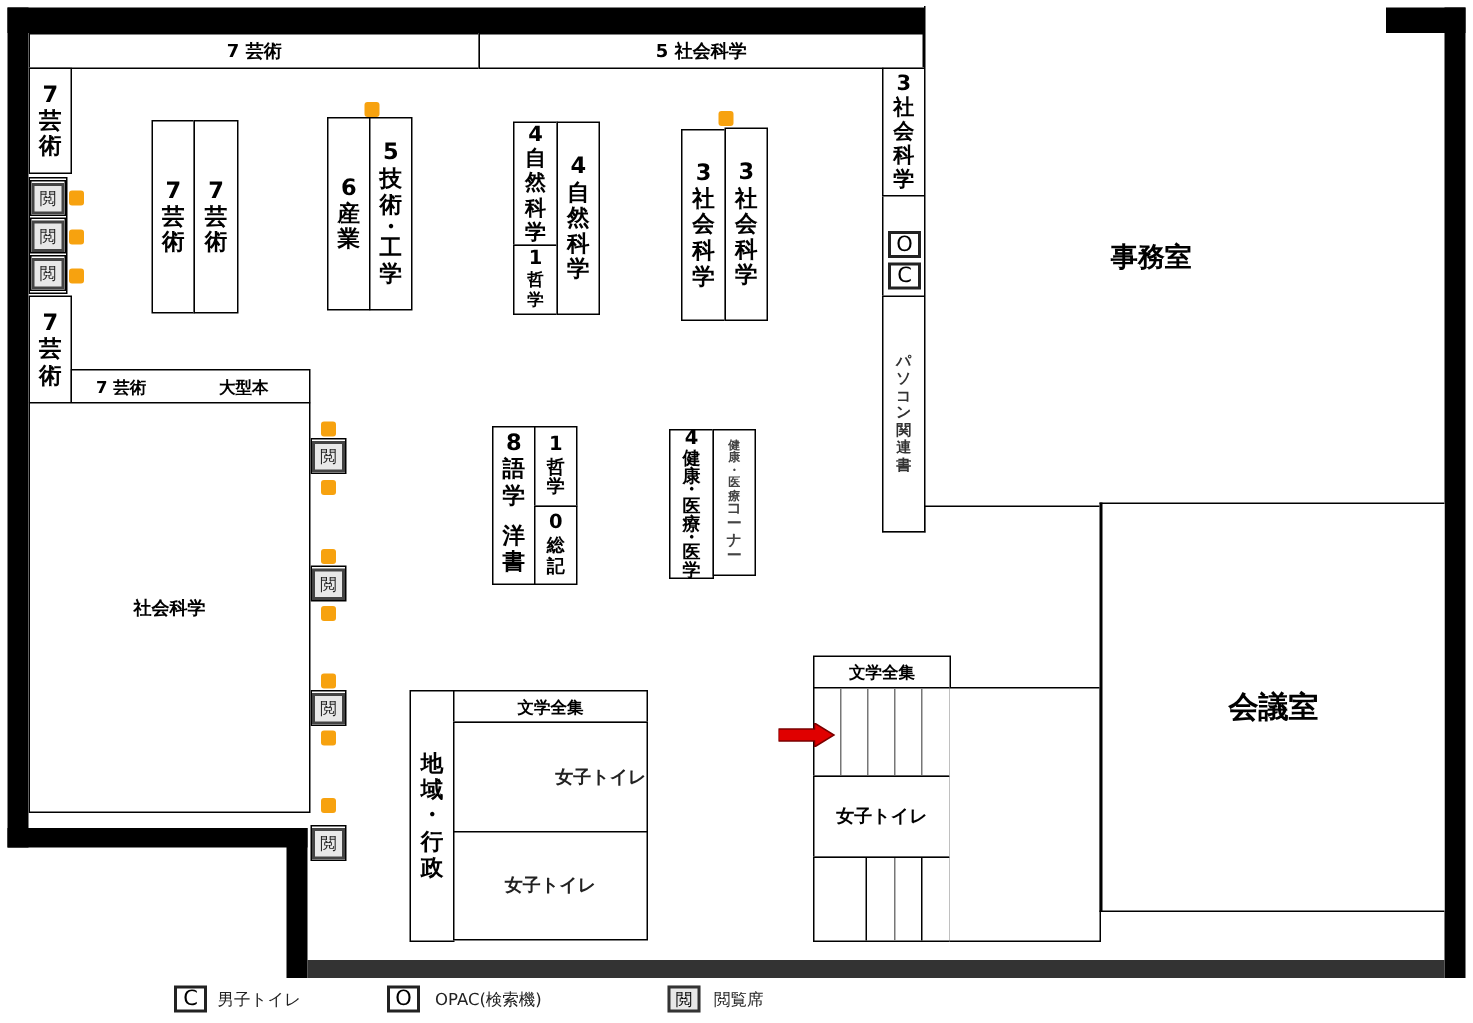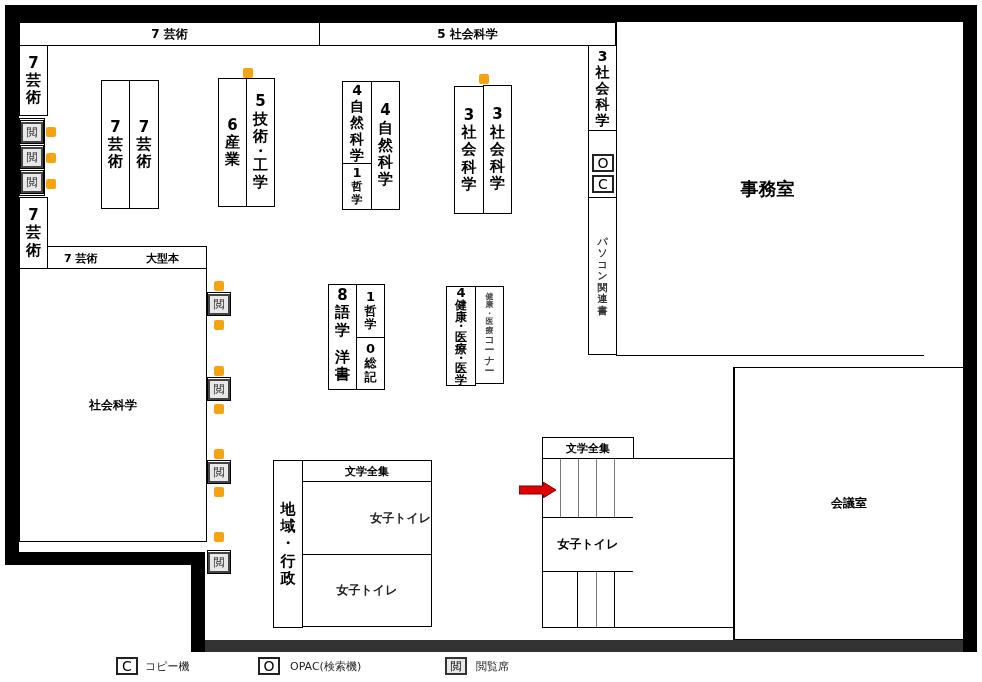--- a/index.html
+++ b/index.html
@@ -263,32 +263,32 @@
 <div class="abs" style="left:577px;top:572px;width:1px;height:55px;background:#000;"></div>
 <div class="abs" style="left:596px;top:572px;width:1px;height:55px;background:#777;"></div>
 <div class="abs" style="left:614px;top:572px;width:1px;height:55px;background:#000;"></div>
 
 <svg class="arrow" style="left:519px;top:482px;" width="38" height="16" viewBox="0 0 38 16">
   <polygon points="0,4 24,4 24,0 37,8 24,16 24,12 0,12" fill="#e00000" stroke="#7a0000" stroke-width="1"></polygon>
 </svg>
 
 <div class="abs box" style="left:633px;top:458px;width:101px;height:170px;border-left:none;"></div>
 
-<div class="abs box htext f18" style="left:616px;top:22px;width:308px;height:334px;border-top:none;border-right:none;">
+<div class="abs box htext f18" style="left:616px;top:4px;width:308px;height:334px;border-top:none;border-right:none;">
   <span style="margin-left:-6px;">事務室</span>
 </div>
-<div class="abs box htext" style="left:733px;top:367px;width:230px;height:273px;border-left:2px solid #000;border-right:none;font-size:12px;">
+<div class="abs box htext" style="left:733px;top:335px;width:230px;height:273px;border-left:2px solid #000;border-right:none;font-size:20px;">
   <span>会議室</span>
 </div>
 
 <div class="abs" style="left:115px;top:655px;width:440px;height:22px;">
   <div class="abs sym" style="left:1px;top:2px;width:22px;height:18px;">
     <span>C</span>
   </div>
-  <span class="abs f11" style="left:30px;top:4px;color:#222;">コピー機</span>
+  <span class="abs f11" style="left:30px;top:4px;color:#222;">男子トイレ</span>
 
   <div class="abs sym" style="left:143px;top:2px;width:22px;height:18px;">
     <span>O</span>
   </div>
   <span class="abs f11" style="left:175px;top:4px;color:#222;">OPAC(検索機)</span>
 
   <div class="abs" style="left:330px;top:2px;width:22px;height:18px;border:2px solid #333;background:#e8e8e8;display:flex;align-items:center;justify-content:center;font-size:11px;">
     <span>閲</span>
   </div>
   <span class="abs f11" style="left:361px;top:4px;color:#222;">閲覧席</span>

